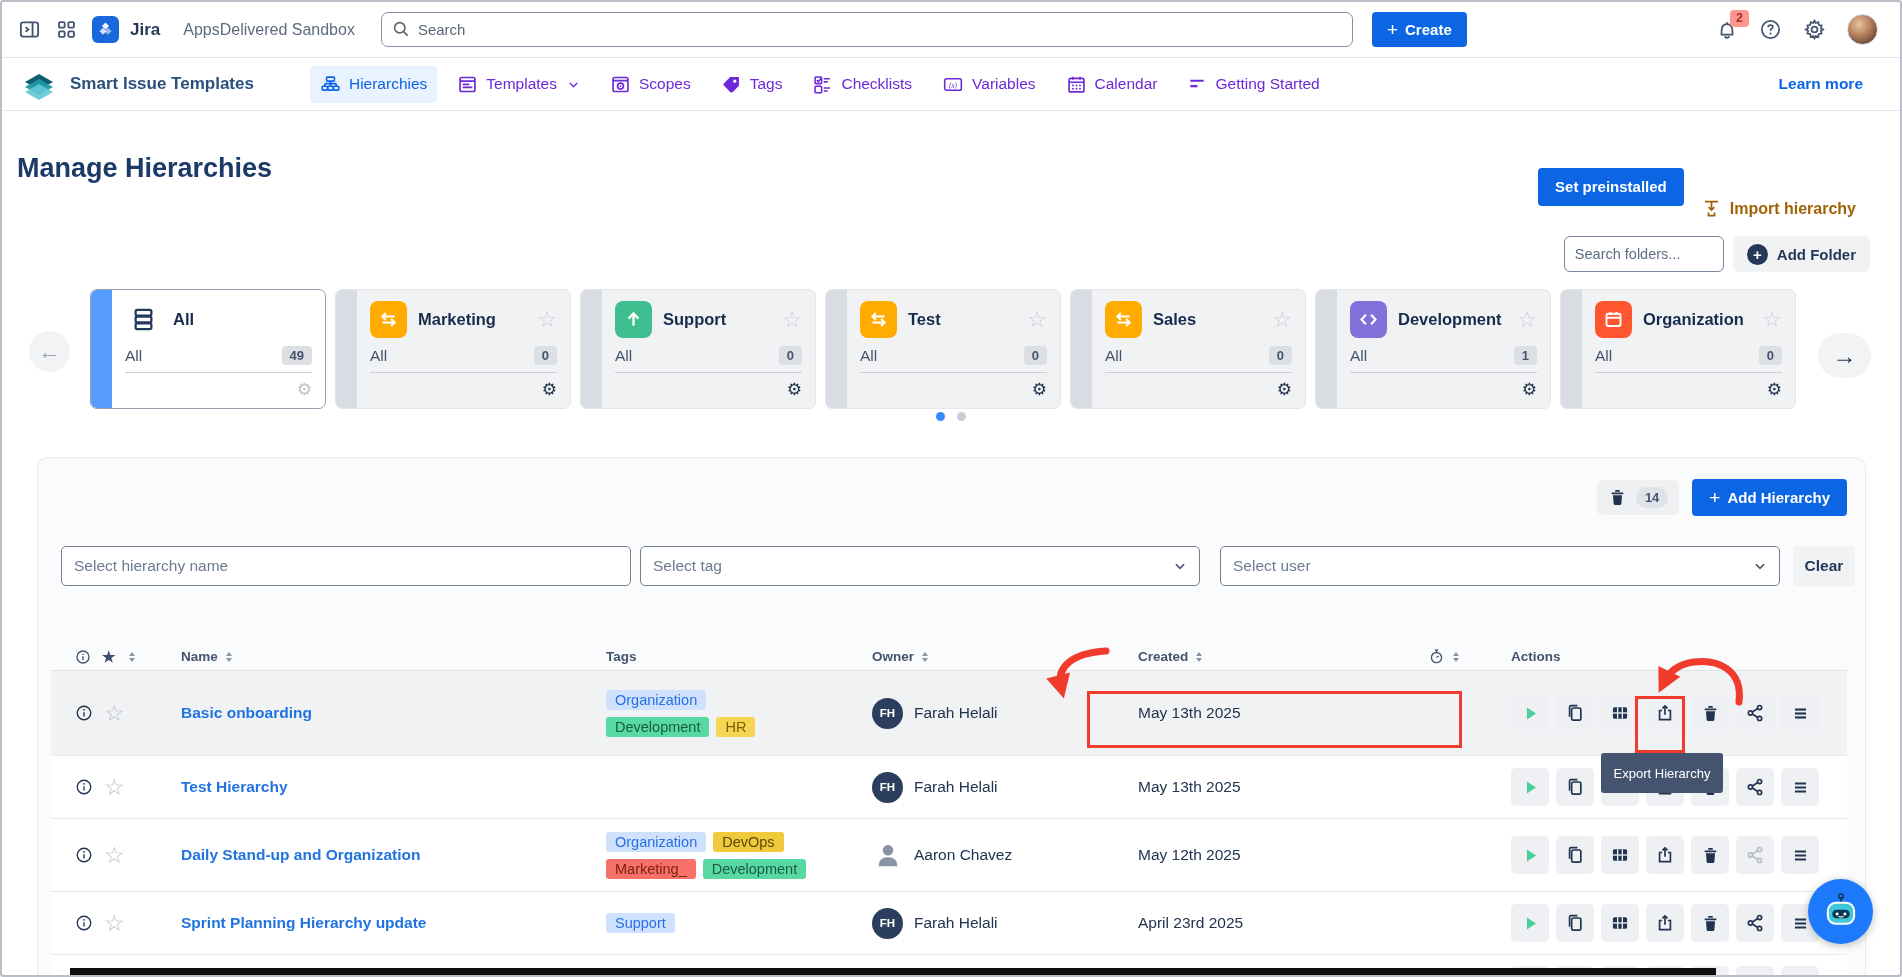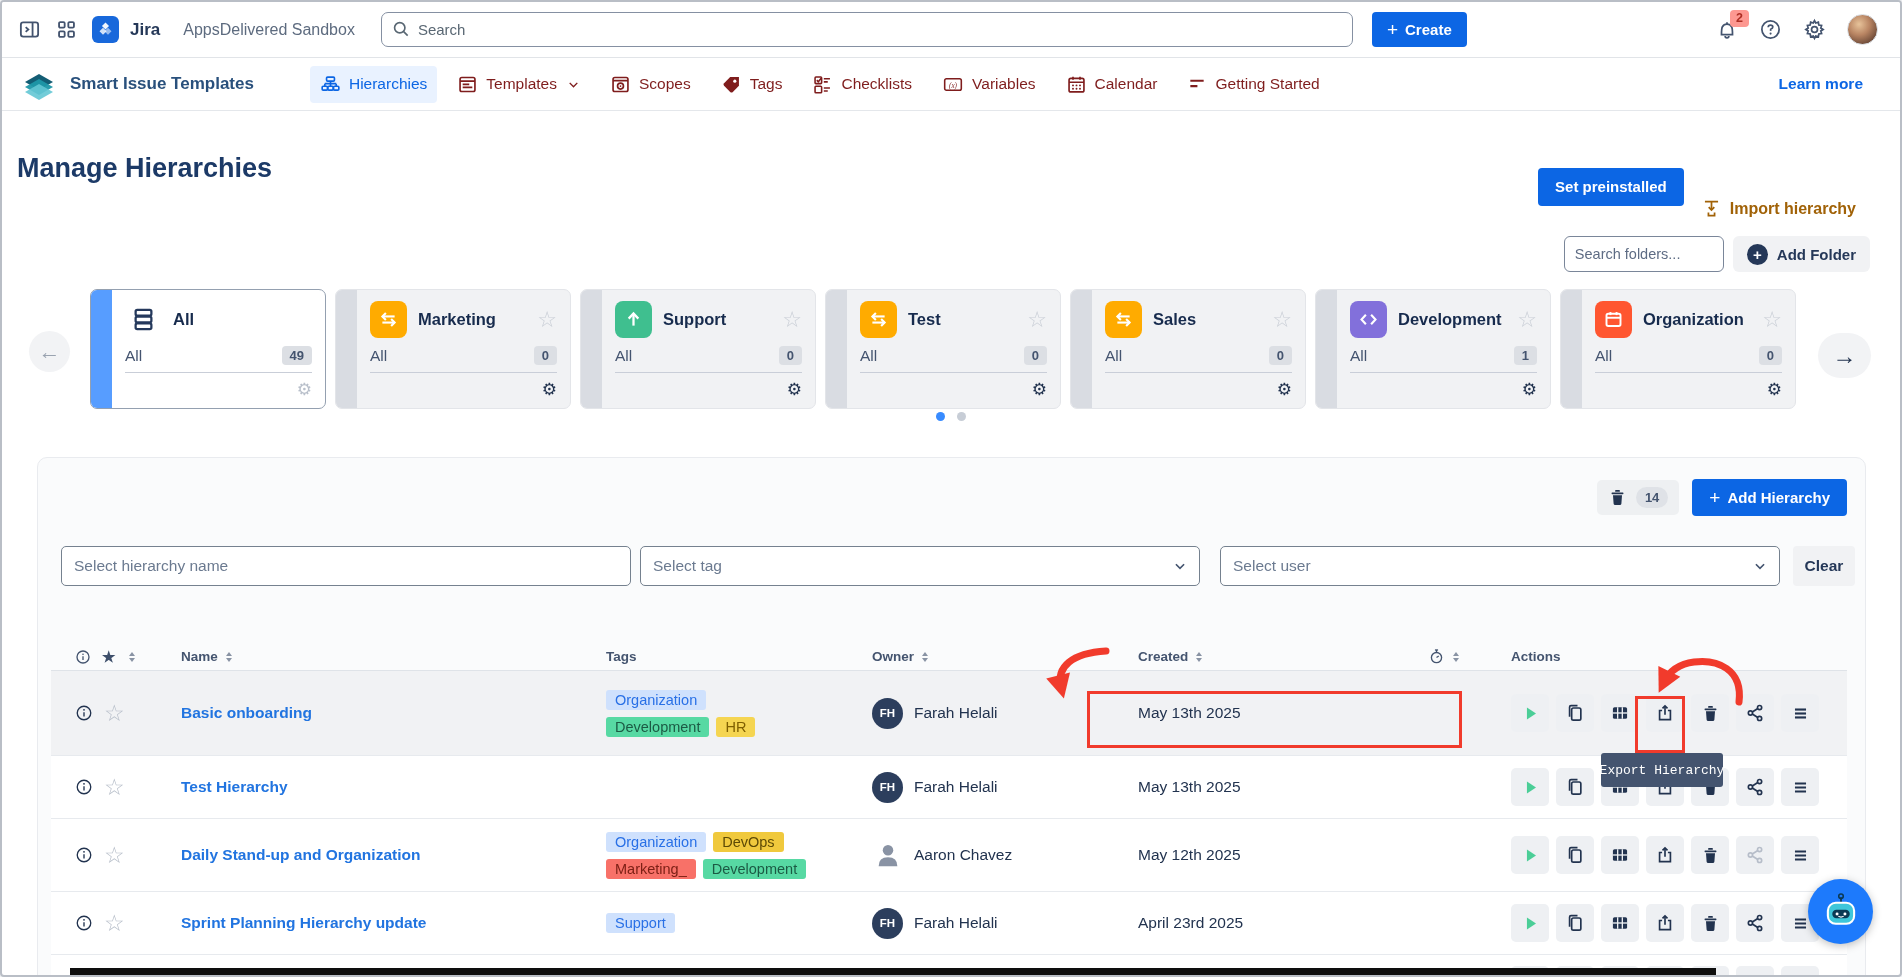--- a/index.html
+++ b/index.html
@@ -22,21 +22,21 @@
   .plus-glyph{font-size:19px;font-weight:400;line-height:1;}
   .tb-right{margin-left:auto;display:flex;align-items:center;gap:21px;padding-right:6px;}
   .bell-wrap{position:relative;}
   .badge-red{position:absolute;top:-9px;right:-11px;background:#fd9891;color:#ae2e24;font-size:12.5px;font-weight:bold;padding:1px 6px;border-radius:4px;line-height:15px;}
   .avatar-photo{width:31px;height:31px;border-radius:50%;background:radial-gradient(circle at 38% 32%,#e7c39a 0%,#b98563 40%,#6d4a38 78%,#4a3228 100%);border:1px solid #d7dbe0;cursor:pointer;}
 
   
   .appnav{position:absolute;top:56px;left:0;right:0;height:53px;display:flex;align-items:center;padding:0 15px;border-bottom:1px solid #e4e7eb;background:#fff;z-index:5;}
   .app-title{font-size:17px;font-weight:600;color:#29507c;margin-left:9px;white-space:nowrap;}
   .tabs{display:flex;align-items:center;gap:10px;margin-left:56px;}
-  .tab{display:flex;align-items:center;gap:8px;padding:8px 10px;border-radius:4px;font-size:15.5px;font-weight:500;color:#7f1d1d;cursor:pointer;white-space:nowrap;}
+  .tab{display:flex;align-items:center;gap:8px;padding:8px 10px;border-radius:4px;font-size:15.5px;font-weight:500;color:#6d28d9;cursor:pointer;white-space:nowrap;}
   .tab.active{background:#e9f2ff;color:#0c66e4;}
   .tab .chev{margin-left:2px;}
   .learn-more{margin-left:auto;color:#0c66e4;font-size:15.5px;font-weight:600;cursor:pointer;padding-right:22px;white-space:nowrap;}
 
   
   .page-title{position:absolute;left:15px;top:133px;font-size:27px;font-weight:bold;color:#1c3a67;z-index:2;}
   .head-actions{position:absolute;top:152px;right:44px;display:flex;align-items:center;gap:17px;z-index:2;}
   .set-pre{height:38px;padding:0 17px;}
   .import-link{display:flex;align-items:center;gap:8px;color:#a16207;font-size:16px;font-weight:600;cursor:pointer;margin-top:44px;}
 
@@ -129,21 +129,21 @@
   .actions{gap:7px;}
   .abtn{width:38px;height:38px;border-radius:5px;background:#eef0f3;display:flex;align-items:center;justify-content:center;color:#22334f;cursor:pointer;flex:none;}
   .abtn.play{color:#4bce97;}
   .abtn.disabled{color:#b6bdc9;}
 
   
   .annot-rect{position:absolute;border:3px solid #f13b2c;z-index:40;pointer-events:none;}
   .date-rect{left:1085px;top:689px;width:375px;height:57px;}
   .export-rect{left:1633px;top:694px;width:50px;height:57px;}
   .annot-svg{position:absolute;left:0;top:0;z-index:41;pointer-events:none;}
-  .tooltip{position:absolute;left:1599px;top:751px;width:122px;height:34px;background:#44546f;color:#fff;font-size:13px;display:flex;align-items:center;justify-content:center;border-radius:3px;z-index:42;white-space:nowrap;font-family:Liberation Mono, monospace;}
+  .tooltip{position:absolute;left:1599px;top:751px;width:122px;height:40px;background:#44546f;color:#fff;font-size:13px;display:flex;align-items:center;justify-content:center;border-radius:3px;z-index:42;white-space:nowrap;}
 
   
   .bottom-strip{position:absolute;left:68px;top:966px;width:1646px;height:11px;background:#0e0e0e;z-index:30;}
   .bot-fab{position:absolute;left:1806px;top:877px;width:65px;height:65px;border-radius:50%;background:#1d7afc;box-shadow:0 2px 8px rgba(0,0,0,.25);display:flex;align-items:center;justify-content:center;z-index:45;cursor:pointer;}
   svg{display:block;}
 </style>
 </head>
 <body>
 
 <div class="screen">

